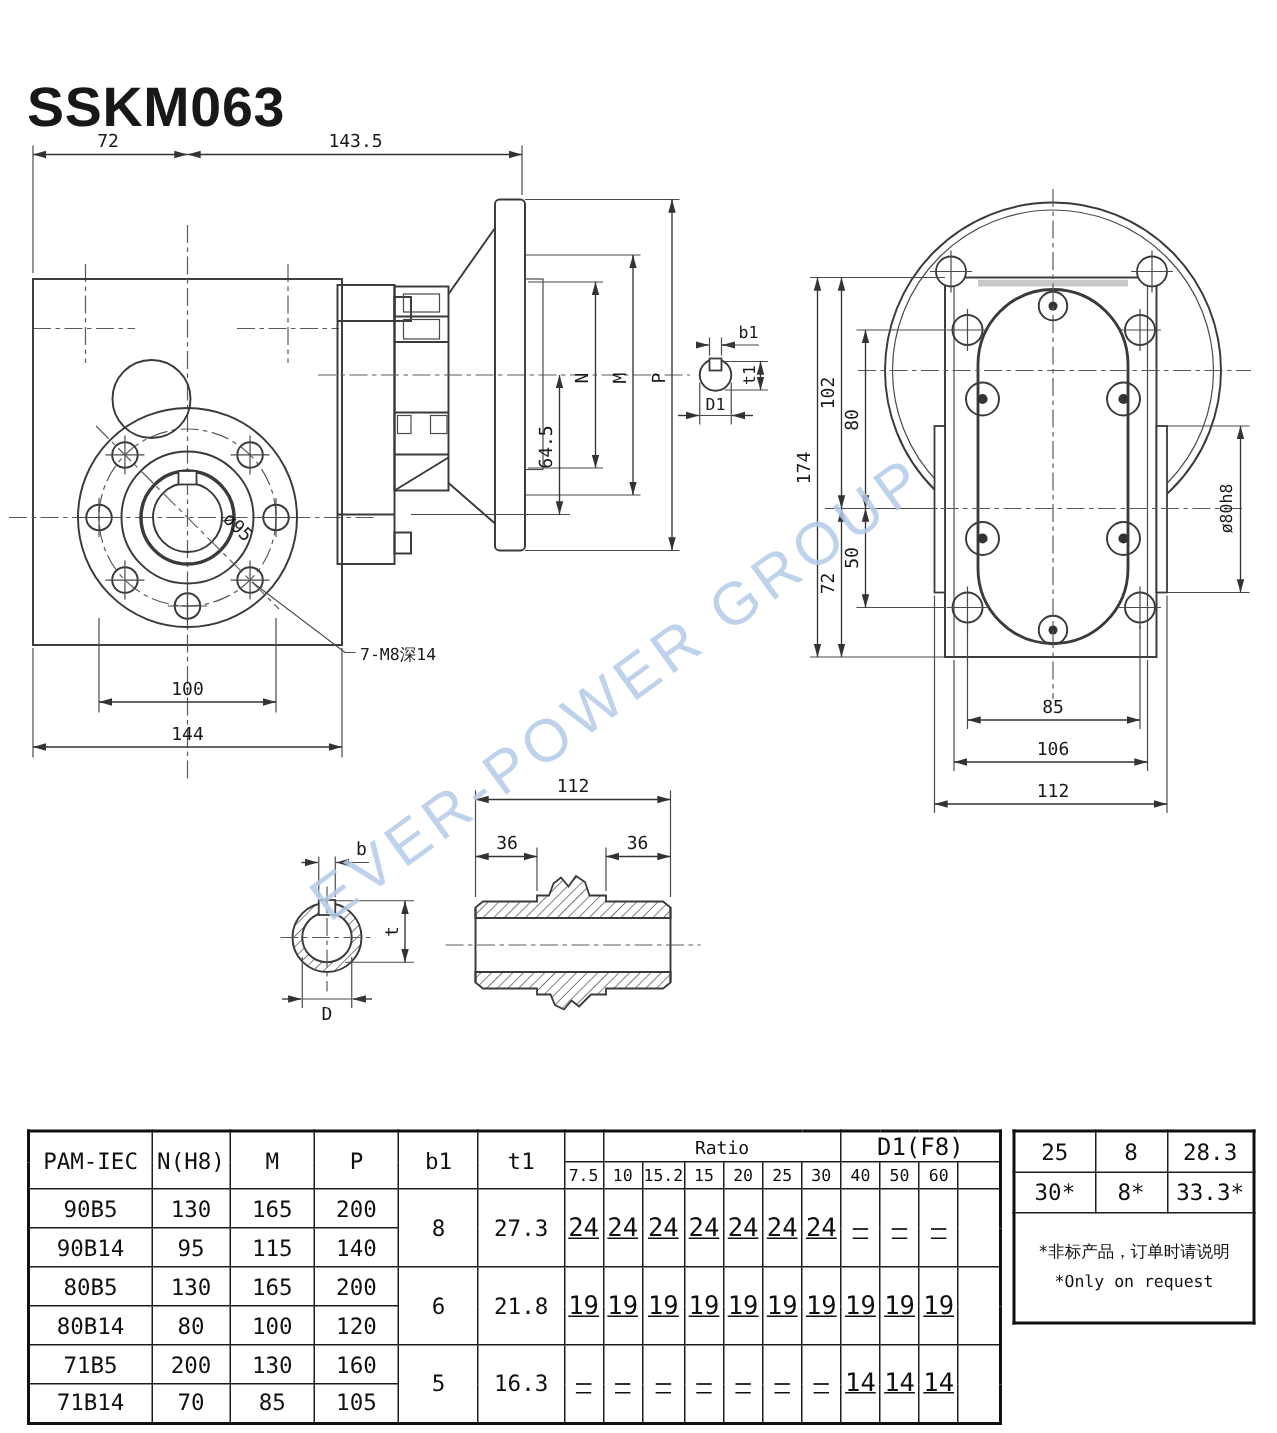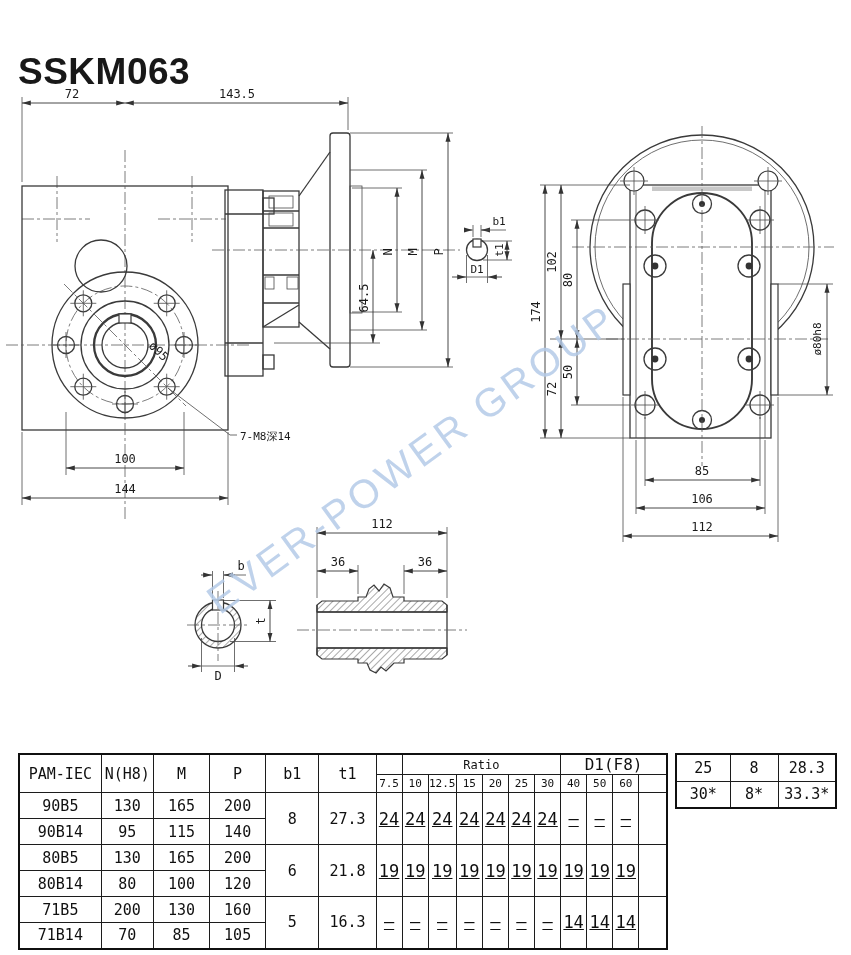--- a/index.html
+++ b/index.html
@@ -333,21 +333,21 @@
       <th rowspan="2" class="big">P</th>
       <th rowspan="2" class="big">b1</th>
       <th rowspan="2" class="big">t1</th>
       <th></th>
       <th colspan="6" class="ratio-h">Ratio</th>
       <th colspan="4" class="d1-h">D1(F8)</th>
     </tr>
     <tr class="h2">
       <th class="rsub">7.5</th>
       <th class="rsub">10</th>
-      <th class="rsub">12.5</th>
+      <th class="rsub">15.2</th>
       <th class="rsub">15</th>
       <th class="rsub">20</th>
       <th class="rsub">25</th>
       <th class="rsub">30</th>
       <th class="rsub">40</th>
       <th class="rsub">50</th>
       <th class="rsub">60</th>
       <th class="rsub"></th>
     </tr>
 
@@ -441,15 +441,21 @@
     <tr class="r">
       <td class="big">25</td>
       <td class="big">8</td>
       <td class="big">28.3</td>
     </tr>
     <tr class="r">
       <td class="big">30*</td>
       <td class="big">8*</td>
       <td class="big">33.3*</td>
     </tr>
+    <tr>
+      <td colspan="3" class="note-cell">
+        <div>*非标产品，订单时请说明</div>
+        <div>*Only on request</div>
+      </td>
+    </tr>
   </tbody>
     </table>
 </div>
 
 </body></html>

